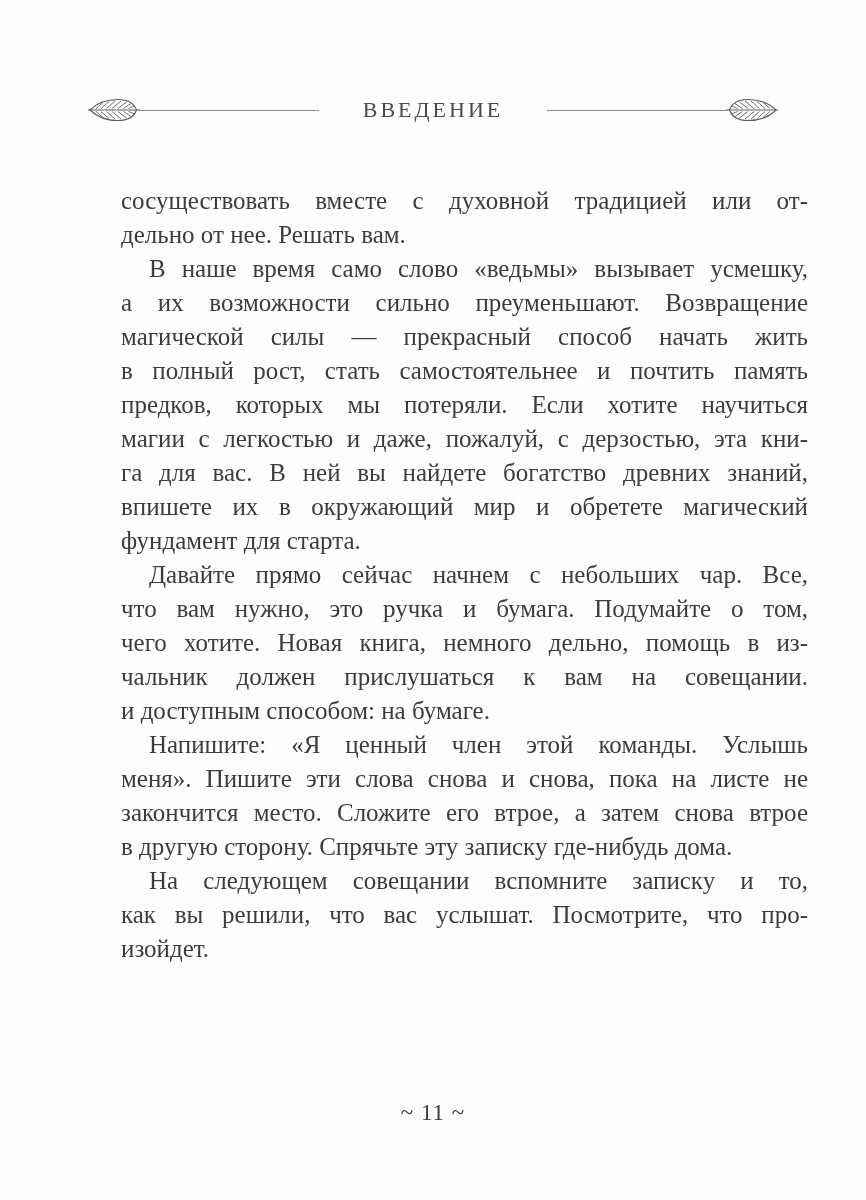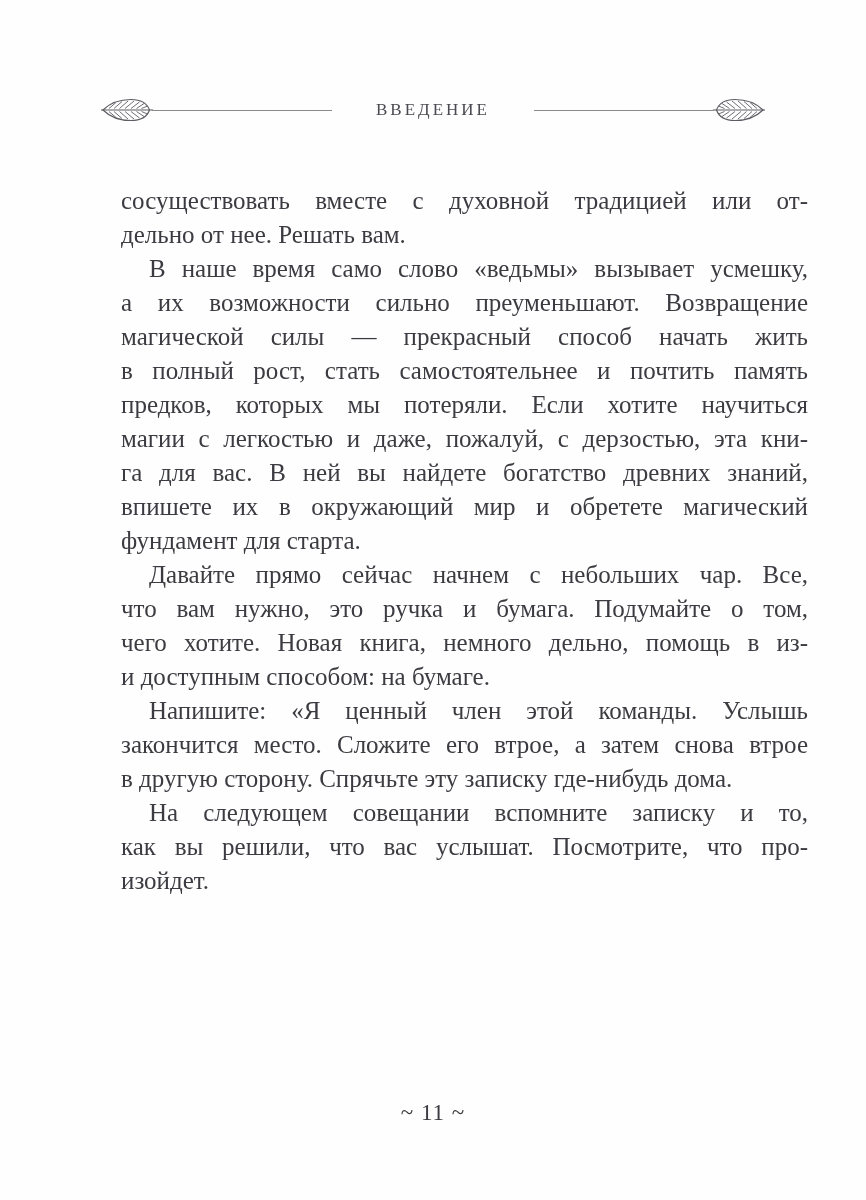--- a/index.html
+++ b/index.html
@@ -16,21 +16,21 @@
     background:var(--bg);
     font-family:"Liberation Serif","DejaVu Serif",serif;
     color:var(--text-color);
     overflow:hidden;
   }
   .chapter-header{
     position:absolute;top:96px;left:0;right:0;
     display:flex;align-items:center;justify-content:center;
   }
   .chapter-title{
-    font-size:17px;font-weight:normal;
+    font-size:22px;font-weight:normal;
     letter-spacing:3px;
     color:#4a4a51;
     margin:0 44px;
     white-space:nowrap;
   }
   .ornament{display:flex;align-items:center;}
   .ornament .rule{
     width:180px;height:0;
     border-top:1.4px solid var(--rule-color);
   }
@@ -133,24 +133,26 @@
         <div class="line">предков, которых мы потеряли. Если хотите научиться</div>
         <div class="line">магии с легкостью и даже, пожалуй, с дерзостью, эта кни-</div>
         <div class="line">га для вас. В ней вы найдете богатство древних знаний,</div>
         <div class="line">впишете их в окружающий мир и обретете магический</div>
         <div class="line last">фундамент для старта.</div>
       </div>
       <div class="paragraph">
         <div class="line indent">Давайте прямо сейчас начнем с небольших чар. Все,</div>
         <div class="line">что вам нужно, это ручка и бумага. Подумайте о том,</div>
         <div class="line">чего хотите. Новая книга, немного дельно, помощь в из-</div>
+        <div class="line">чальник должен прислушаться к вам на совещании.</div>
         <div class="line last">и доступным способом: на бумаге.</div>
       </div>
       <div class="paragraph">
         <div class="line indent">Напишите: «Я ценный член этой команды. Услышь</div>
+        <div class="line">меня». Пишите эти слова снова и снова, пока на листе не</div>
         <div class="line">закончится место. Сложите его втрое, а затем снова втрое</div>
         <div class="line last">в другую сторону. Спрячьте эту записку где-нибудь дома.</div>
       </div>
       <div class="paragraph">
         <div class="line indent">На следующем совещании вспомните записку и то,</div>
         <div class="line">как вы решили, что вас услышат. Посмотрите, что про-</div>
         <div class="line last">изойдет.</div>
       </div>
     </main>
 

